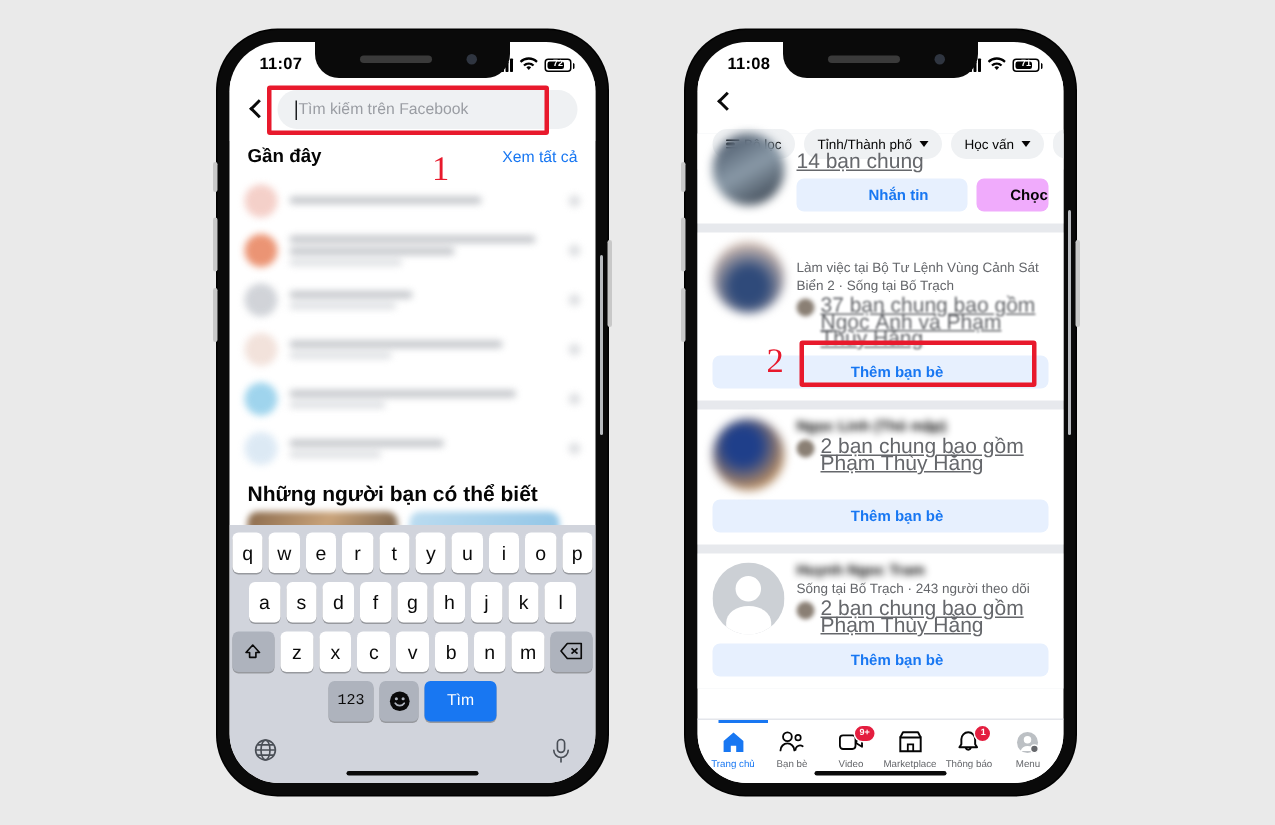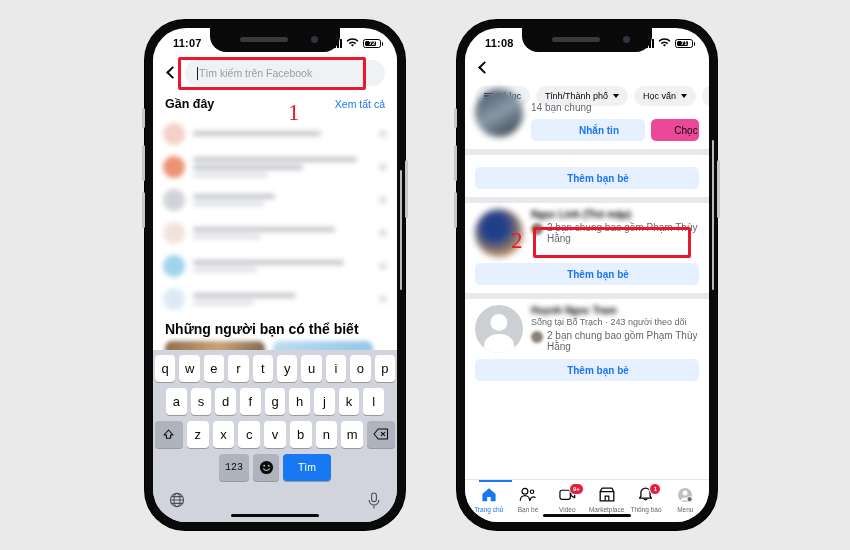--- a/index.html
+++ b/index.html
@@ -158,29 +158,29 @@
   .avatar { width:48px;height:48px;border-radius:50%;flex:0 0 48px; overflow:hidden; position:relative;}
   .avatar.blur { filter: blur(3.2px); }
   .av-ph { width:100%;height:100%;background:#ccd0d5; position:relative;}
   .av-ph::before{content:"";position:absolute;left:50%;top:19%;transform:translateX(-50%);width:36%;height:36%;border-radius:50%;background:#fff;}
   .av-ph::after{content:"";position:absolute;left:50%;top:60%;transform:translateX(-50%);width:62%;height:46%;border-radius:50% 50% 0 0;background:#fff;}
   .card-body{flex:1;min-width:0;}
   .name { font-size:10px; font-weight:700; color:#050505; filter: blur(2.4px); height:11px; }
   .meta { font-size:9px; line-height:12px; color:#65676b; }
   .mutual { display:flex; align-items:flex-start; gap:4px; margin-top:2px; }
   .mutual .mav{width:12px;height:12px;border-radius:50%;flex:0 0 12px;background:#8a7f74;filter:blur(1.4px); margin-top:1px;}
-  .mutual .mtx{font-size:10px;line-height:11px;color:#65676b;}
+  .mutual .mtx{font-size:14px;line-height:11px;color:#65676b;text-decoration:underline;}
   .actions { display:flex; gap:6px; margin-top:6px; }
   .act {
     flex:1; height:22px; border-radius:5px;
     display:flex;align-items:center;justify-content:center;
     font-size:10px; font-weight:700; cursor:pointer;padding-left:22px;
   }
   .act.primary { background:#e7f0fe; color:#1877f2; }
-  .act.neutral { background:#ec4899; color:#050505; flex:0 0 48px; font-weight:400;}
+  .act.neutral { background:#f0abfc; color:#050505; flex:0 0 48px; font-weight:700;}
   .act.wide { width:100%; }
 
   
   .tabbar {
     position:absolute; left:0; right:0; bottom:0; background:#fff; z-index:20;
     border-top:1px solid #e4e6eb;
   }
   .tab-accent{height:2px;background:#1877f2;width:33px;margin-left:14px;}
   .tabs { display:flex; padding:4px 4px 0; }
   .tab { flex:1; display:flex; flex-direction:column; align-items:center; gap:2px; cursor:pointer;}
@@ -458,20 +458,33 @@
               </div>
               <div class="actions">
                 <div class="act primary">Nhắn tin</div>
                 <div class="act neutral">Chọc</div>
               </div>
             </div>
           </div>
         </div>
 
         <div class="card">
+          <div class="card-top">
+            <div class="avatar blur">
+              <div style="width:100%;height:100%;background:radial-gradient(circle at 50% 62%,#2f4a7a 30%,#d8c2b4 75%)"></div>
+            </div>
+            <div class="card-body">
+              <div class="name"></div>
+              <div class="meta">Làm việc tại Bộ Tư Lệnh Vùng Cảnh Sát Biển 2 · Sống tại Bố Trạch</div>
+              <div class="mutual">
+                <div class="mav"></div>
+                <div class="mtx" style="filter:blur(.7px)">37 bạn chung bao gồm Ngọc Ánh và Phạm Thùy Hằng</div>
+              </div>
+            </div>
+          </div>
           <div class="actions">
             <div class="act primary wide">Thêm bạn bè</div>
           </div>
         </div>
 
         <div class="card">
           <div class="card-top">
             <div class="avatar blur">
               <div style="width:100%;height:100%;background:radial-gradient(circle at 42% 38%,#1f3f8a 28%,#b98e63 70%,#6d5238 100%)"></div>
             </div>

